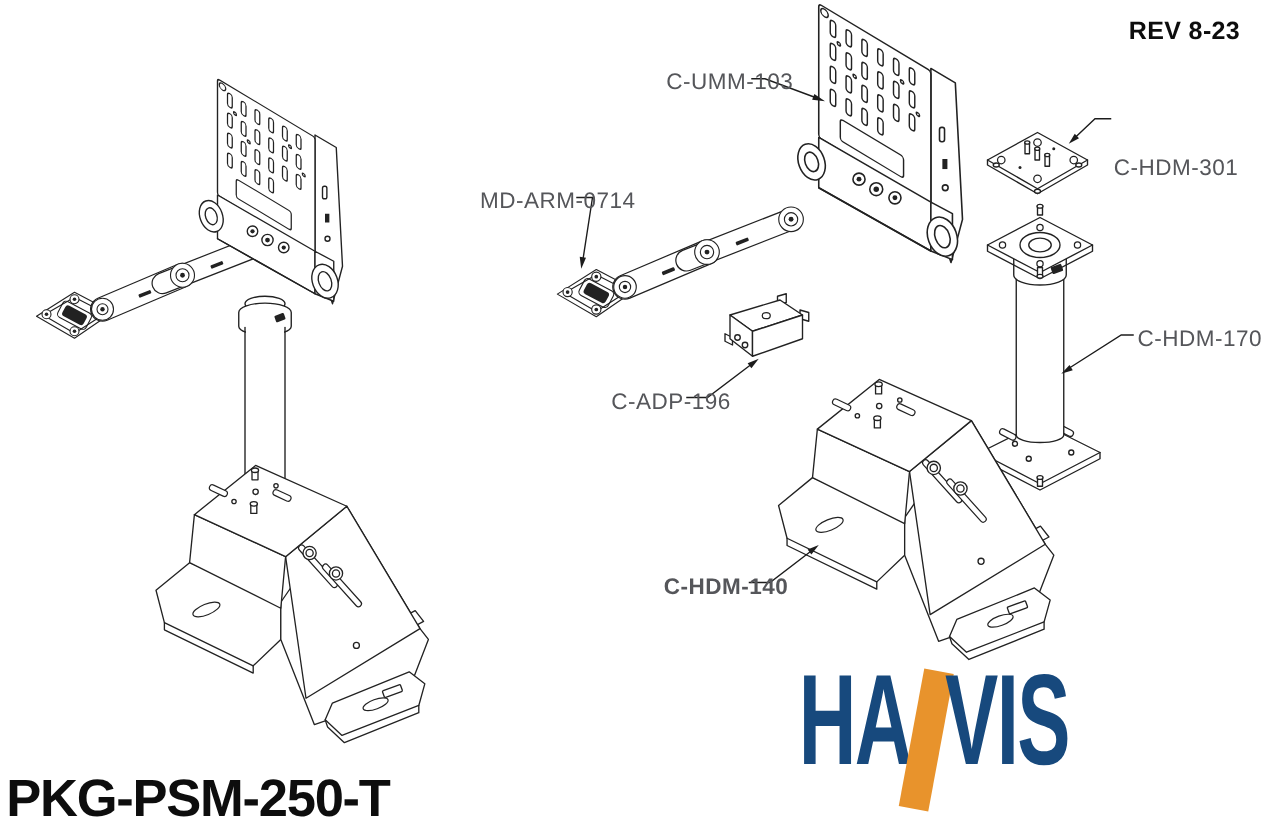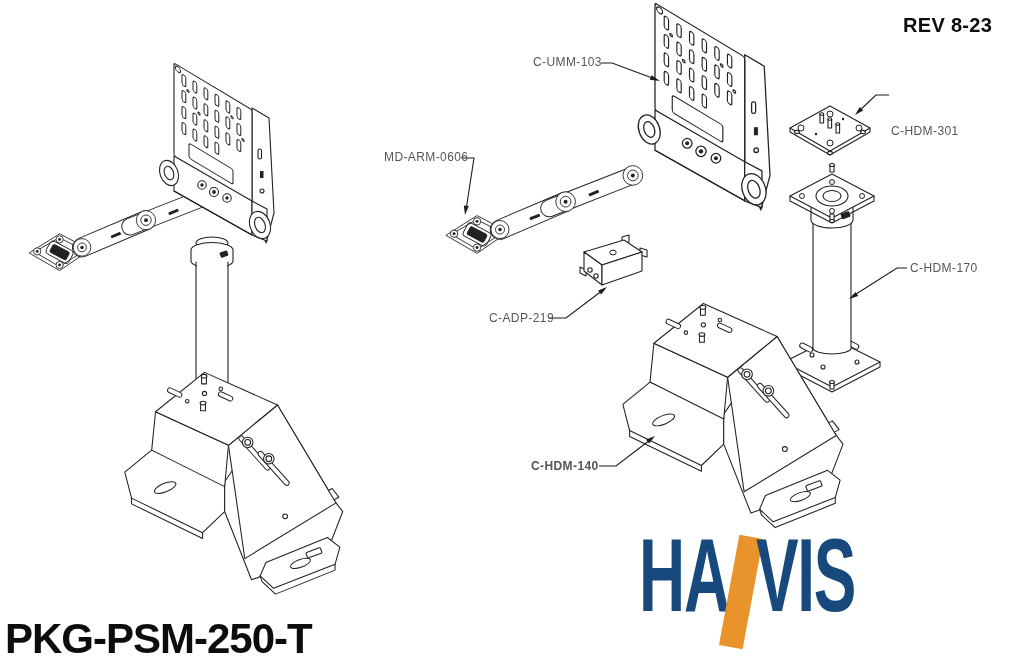--- a/index.html
+++ b/index.html
@@ -9,21 +9,21 @@
   
   .fw{fill:#ffffff;stroke:#222222;stroke-width:1.1;stroke-linejoin:round;}
   .ln{fill:none;stroke:#222222;stroke-width:1.1;stroke-linejoin:round;stroke-linecap:round;}
   .fd{fill:#222222;stroke:none;}
   .hole{fill:#ffffff;stroke:#222222;stroke-width:1;}
   .bar-o{stroke:#222222;stroke-linecap:round;}
   .bar-i{stroke:#ffffff;stroke-linecap:round;}
   .leader{fill:none;stroke:#1c1c1c;stroke-width:1.1;}
   .arrow{fill:#1c1c1c;stroke:none;}
   
-  .part-label{position:absolute;color:#55565a;font-size:12px;letter-spacing:.4px;white-space:nowrap;}
+  .part-label{position:absolute;color:#55565a;font-size:18px;letter-spacing:.4px;white-space:nowrap;}
   .rev{position:absolute;left:903px;top:14px;color:#0d0d0d;font-size:20px;font-weight:bold;letter-spacing:.3px;}
   .product-code{position:absolute;left:5px;top:615px;color:#0d0d0d;font-size:42px;font-weight:bold;letter-spacing:-1px;}
   
   .lbl-umm{left:533px;top:55px;}
   .lbl-301{left:891px;top:88px;margin-top:36px;}
   .lbl-arm{left:384px;top:150px;}
   .lbl-adp{left:489px;top:311px;}
   .lbl-210{left:910px;top:261px;}
   .lbl-140{left:531px;top:459px;font-weight:bold;}
   
@@ -308,22 +308,22 @@
 
       <path class="leader" d="M599,466 L616,466 L650,440"></path>
       <polygon class="arrow" points="655,436 649.1,443.6 646.1,439.6"></polygon>
     </g>
   </svg>
 
   <div class="rev">REV 8-23</div>
 
   <div class="part-label lbl-umm">C-UMM-103</div>
   <div class="part-label lbl-301">C-HDM-301</div>
-  <div class="part-label lbl-arm">MD-ARM-0606</div>
-  <div class="part-label lbl-adp">C-ADP-219</div>
+  <div class="part-label lbl-arm">MD-ARM-0714</div>
+  <div class="part-label lbl-adp">C-ADP-196</div>
   <div class="part-label lbl-210">C-HDM-170</div>
   <div class="part-label lbl-140">C-HDM-140</div>
 
   <div class="product-code">PKG-PSM-250-T</div>
 
   <div class="logo">
     <span class="brand brand-left">HA</span>
     <div class="brand-stripe"></div>
     <span class="brand brand-right">VIS</span>
   </div>

